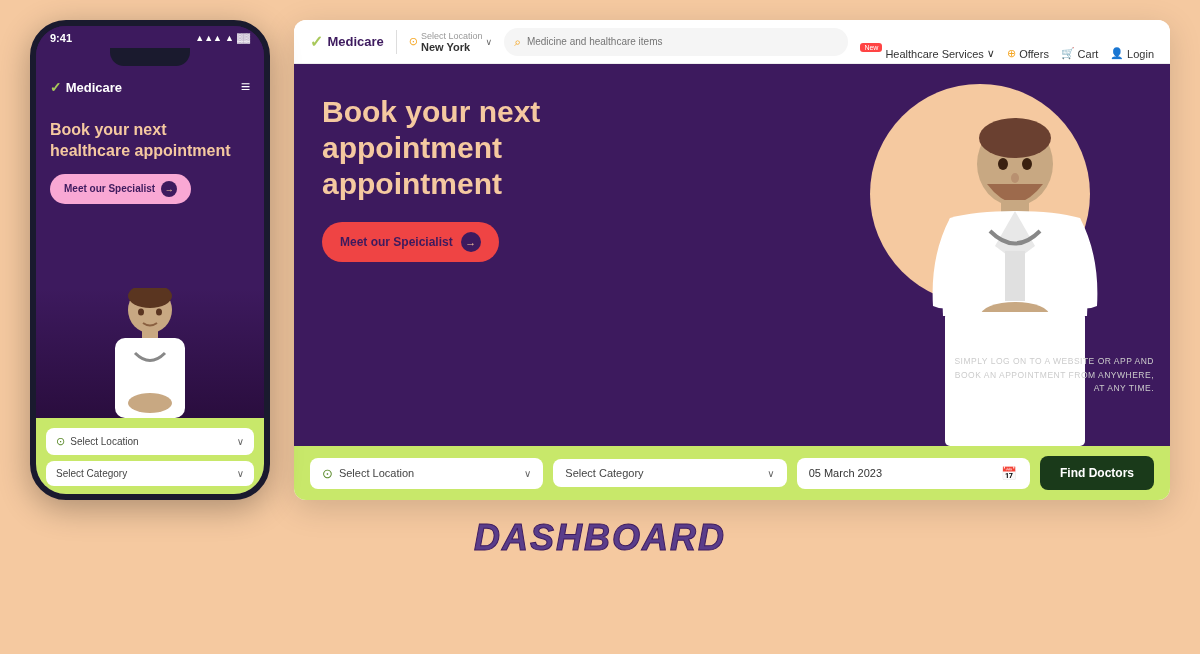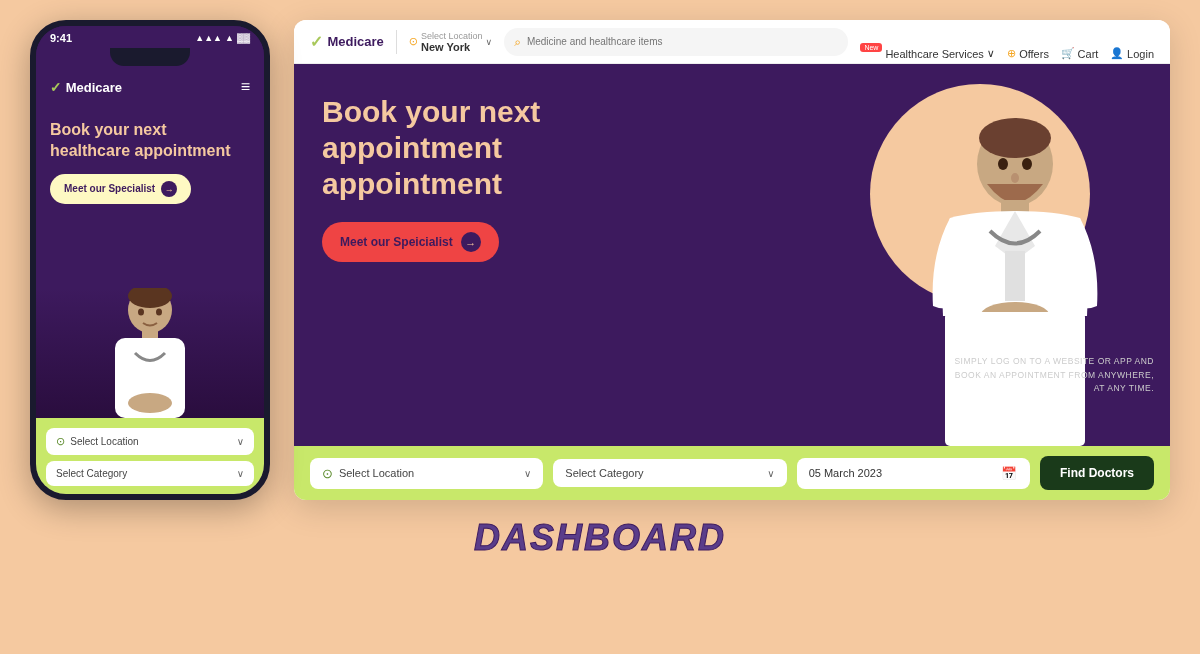--- a/index.html
+++ b/index.html
@@ -110,21 +110,21 @@
 
     .mobile-hero-title {
       color: #f5c9a0;
       font-size: 16px;
       font-weight: 900;
       line-height: 1.3;
       margin-bottom: 12px;
     }
 
     .mobile-btn {
-      background: #fef9c3;
+      background: #f9a8d4;
       color: #3d1a5e;
       border: none;
       border-radius: 20px;
       padding: 7px 14px;
       font-size: 10px;
       font-weight: bold;
       cursor: pointer;
       display: flex;
       align-items: center;
       gap: 6px;

